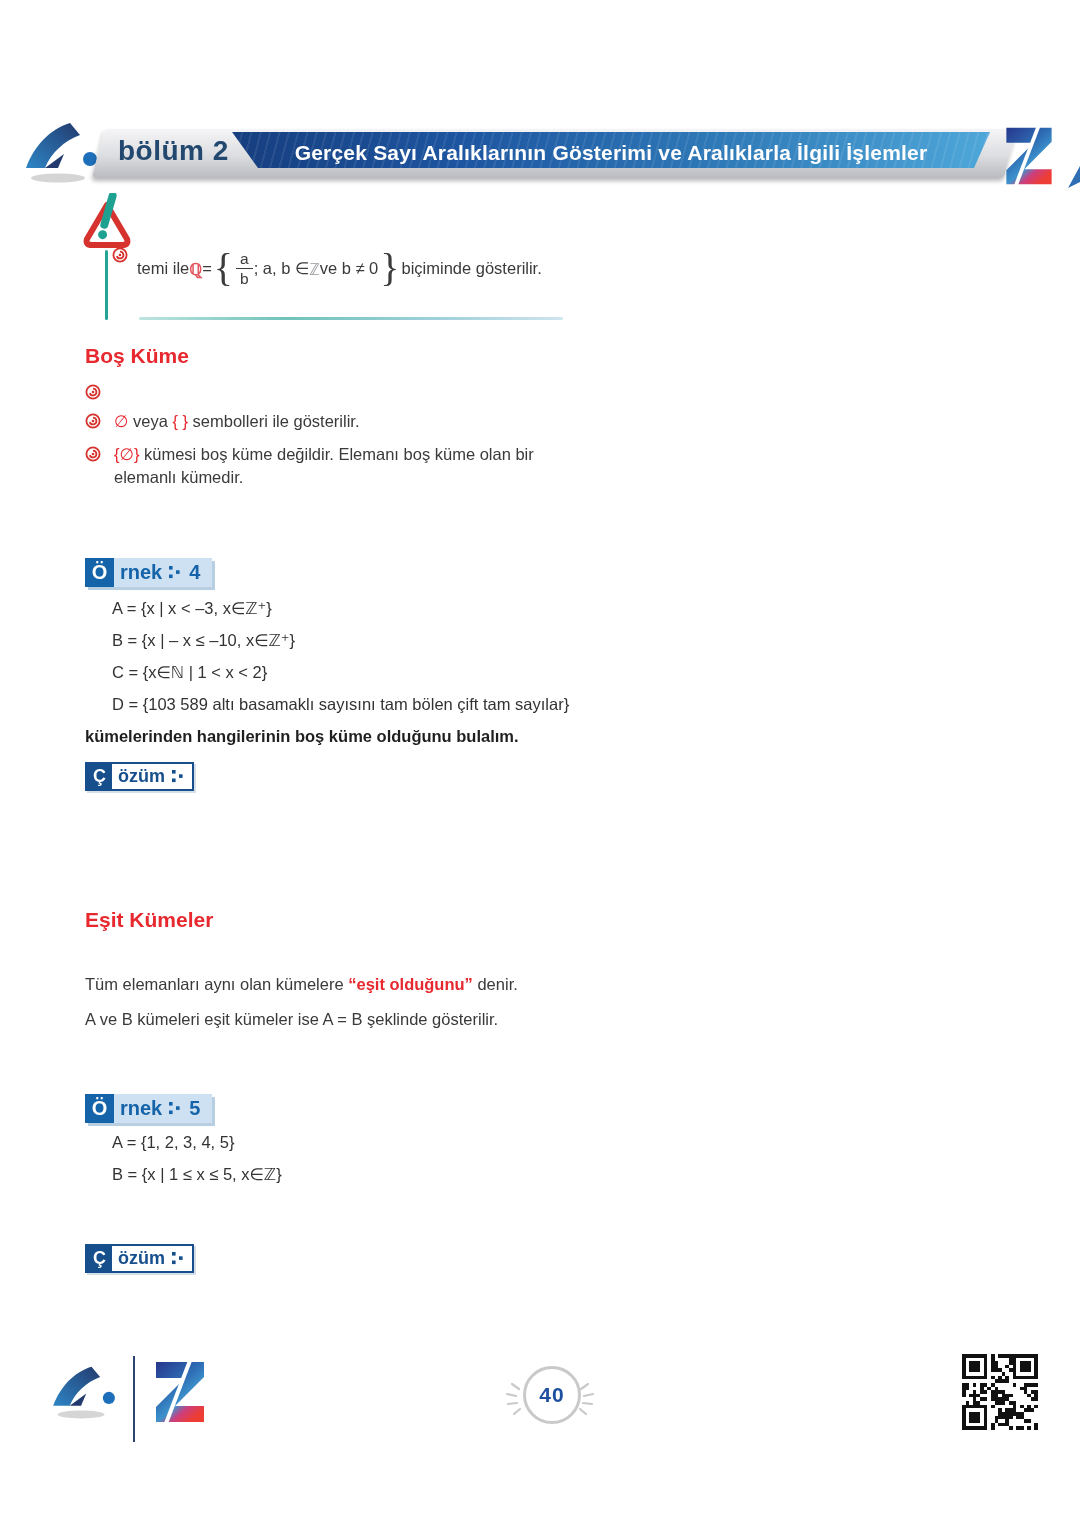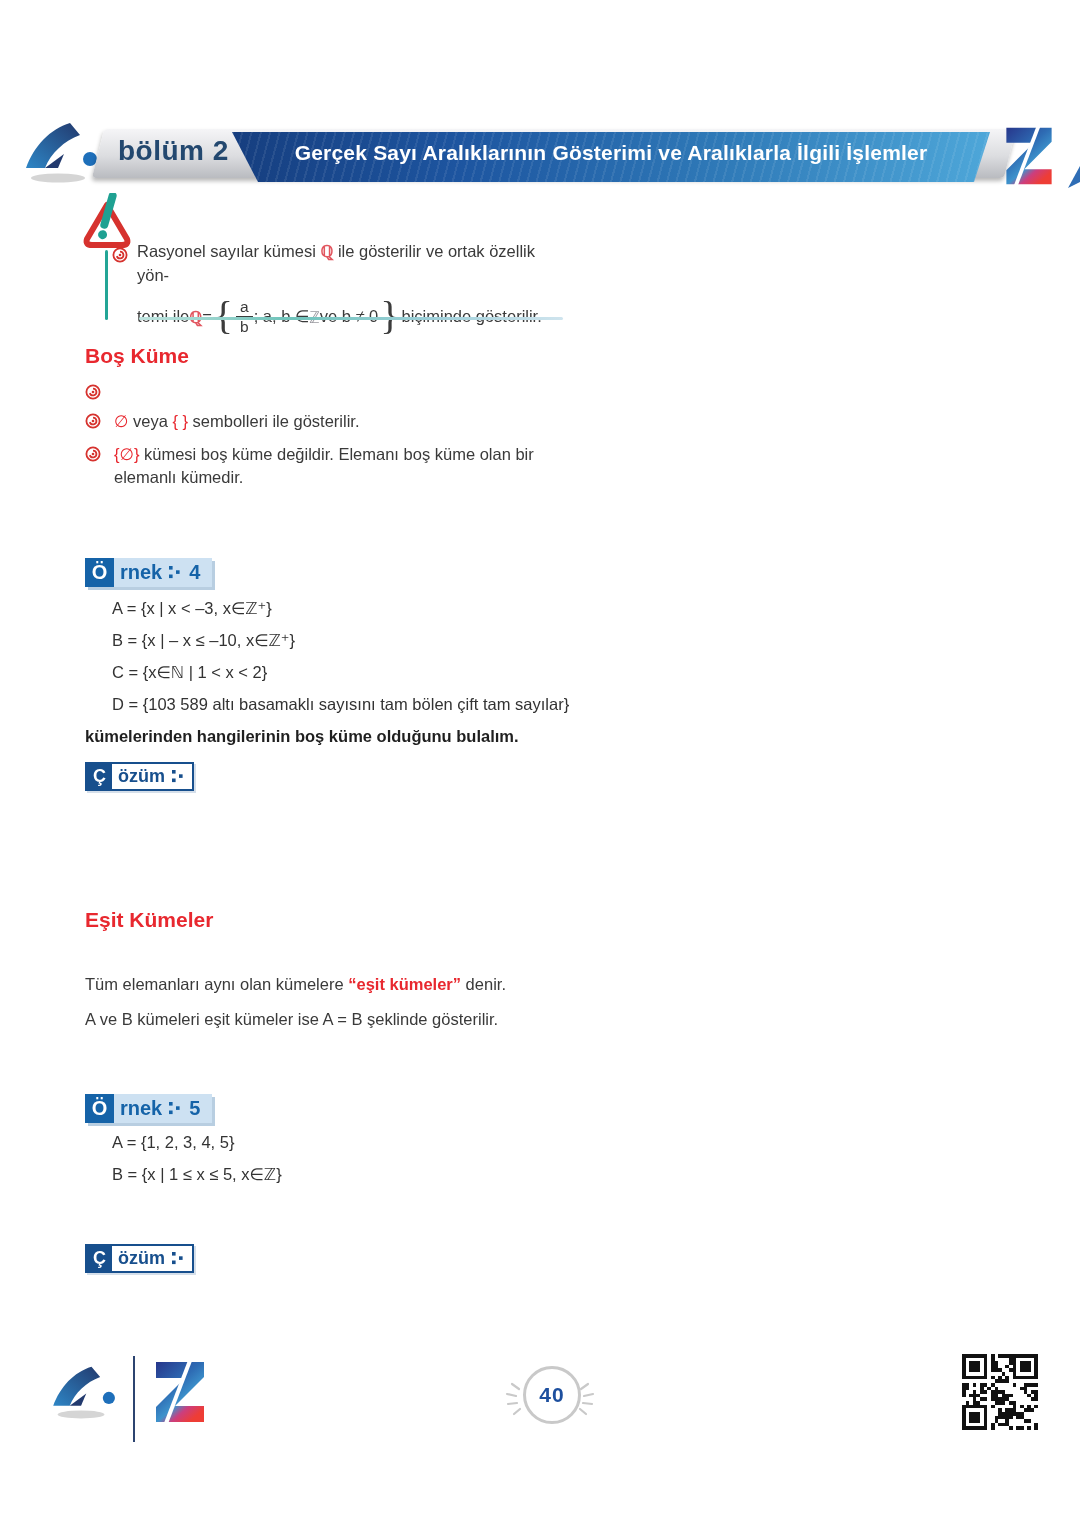--- a/index.html
+++ b/index.html
@@ -14,21 +14,21 @@
     position:absolute;left:98px;top:129px;width:912px;height:49px;
     transform:skewX(-14deg);border-radius:4px;
     background:linear-gradient(180deg,#f5f5f7 0%,#dcdde0 55%,#b9bbc0 100%);
     box-shadow:0 3px 4px rgba(0,0,0,.28);
   }
   .bolum-label{
     position:absolute;left:118px;top:135px;font-size:28px;font-weight:600;
     color:#23486f;letter-spacing:.5px;
   }
   .banner{
-    position:absolute;left:232px;top:132px;width:758px;height:50px;
+    position:absolute;left:232px;top:132px;width:758px;height:36px;
     background:linear-gradient(90deg,#163e7f 0%,#1d55a0 30%,#2f7ab8 65%,#4ea7d9 100%);
     clip-path:polygon(0 0,100% 0,calc(100% - 16px) 100%,26px 100%);
   }
   .banner-stripes{
     position:absolute;inset:0;
     background:repeating-linear-gradient(105deg,rgba(255,255,255,.08) 0 2px,transparent 2px 9px);
   }
   .banner-title{
     position:relative;display:block;text-align:center;line-height:42px;
     color:#fff;font-size:21px;font-weight:700;letter-spacing:.2px;
@@ -149,21 +149,20 @@
       <circle cx="29" cy="42" r="4.5" fill="#1fa192"></circle>
     </g>
   </svg>
   <div class="note-vline"></div>
   <svg class="note-bullet" viewBox="0 0 16 16">
     <circle cx="8" cy="8" r="6.6" fill="none" stroke="#d6322e" stroke-width="1.8"></circle>
     <path d="M8 4.6 a3.4 3.4 0 1 1 -3.2 4.5" fill="none" stroke="#d6322e" stroke-width="1.8"></path>
     <circle cx="8" cy="8" r="1.3" fill="#d6322e"></circle>
   </svg>
   <div class="note-text">
-    <div class="note-line1"><span>Rasyonel sayılar kümesi </span><span class="q-sym">ℚ</span><span> ile gösterilir ve ortak özellik yön-</span></div>
     <div class="note-line2">
       <span>temi ile </span>
       <span class="q-sym">ℚ</span>
       <span> = </span>
       <span class="brace">{</span>
       <span class="frac">
         <span class="num">a</span>
         <span class="den">b</span>
       </span>
       <span>; a, b ∈ </span>
@@ -226,21 +225,21 @@
     <span class="init">Ç</span>
     <span class="rest">özüm</span>
     <svg class="dots-icon" viewBox="0 0 11 13">
         <rect x="0" y="0" width="3.6" height="3.6" fill="#174f8d"></rect>
         <rect x="0" y="8.5" width="3.6" height="3.6" fill="#174f8d"></rect>
         <rect x="7" y="4.3" width="3.6" height="3.6" fill="#174f8d"></rect>
       </svg>
   </div>
 
   <div class="sec-heading" style="left:85px;top:908px;">Eşit Kümeler</div>
-  <div class="para" style="top:973px;"><span>Tüm elemanları aynı olan kümelere </span><span class="redb">“eşit kümeler”</span><span> denir.</span></div>
+  <div class="para" style="top:973px;"><span>Tüm elemanları aynı olan kümelere </span><span class="redb">“eşit olduğunu”</span><span> denir.</span></div>
   <div class="para" style="top:1008px;">A ve B kümeleri eşit kümeler ise A = B şeklinde gösterilir.</div>
 
   <div class="ornek-box" style="left:85px;top:1094px;">
     <span class="init">Ö</span>
     <span class="rest">rnek</span>
     <svg class="dots-icon" viewBox="0 0 11 13">
         <rect x="0" y="0" width="3.6" height="3.6" fill="#1563a8"></rect>
         <rect x="0" y="8.5" width="3.6" height="3.6" fill="#1563a8"></rect>
         <rect x="7" y="4.3" width="3.6" height="3.6" fill="#1563a8"></rect>
       </svg>

